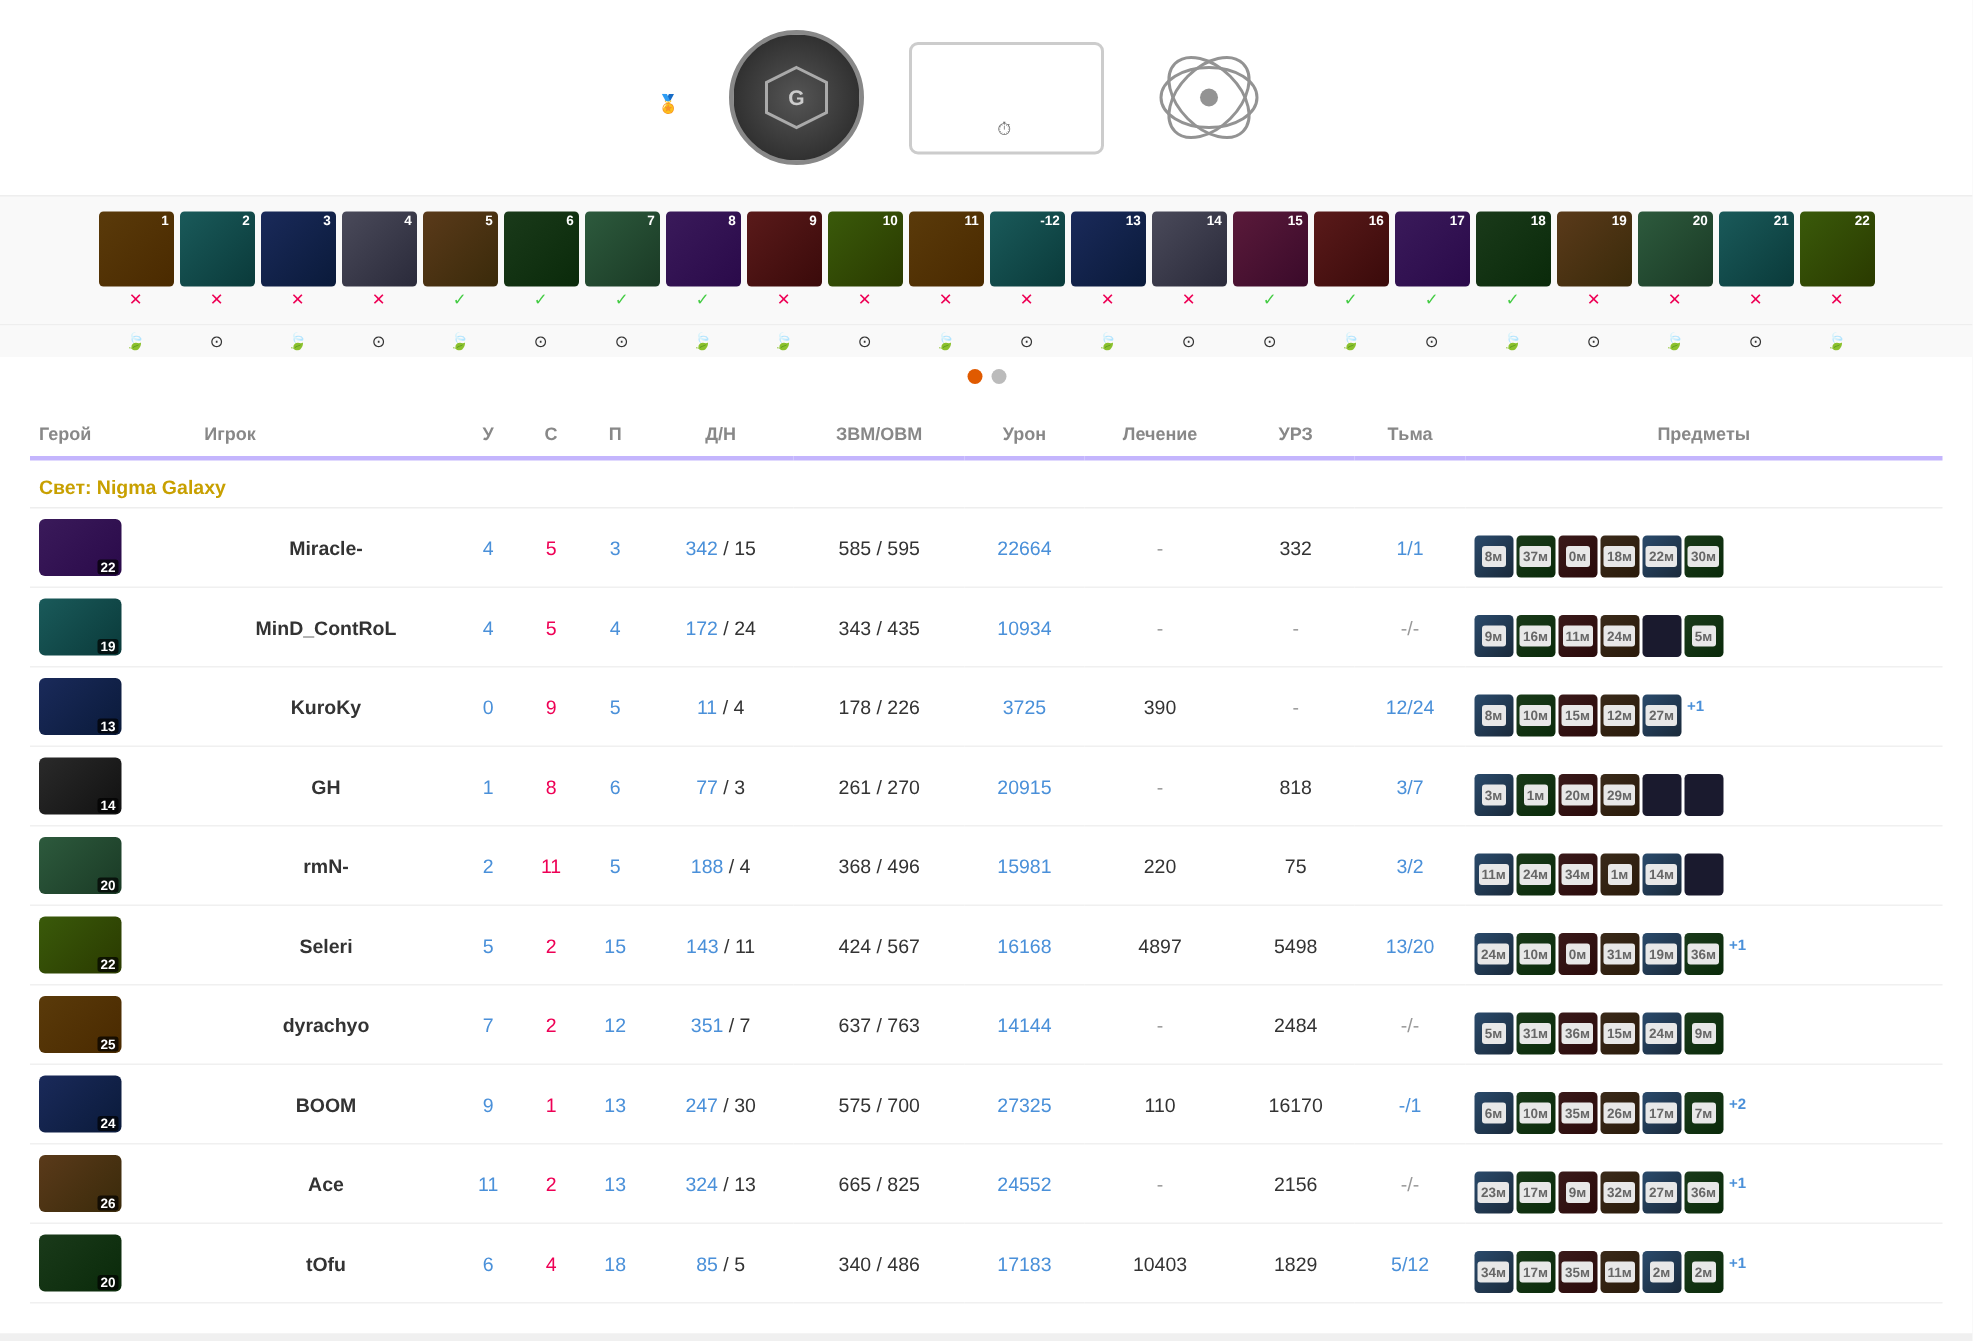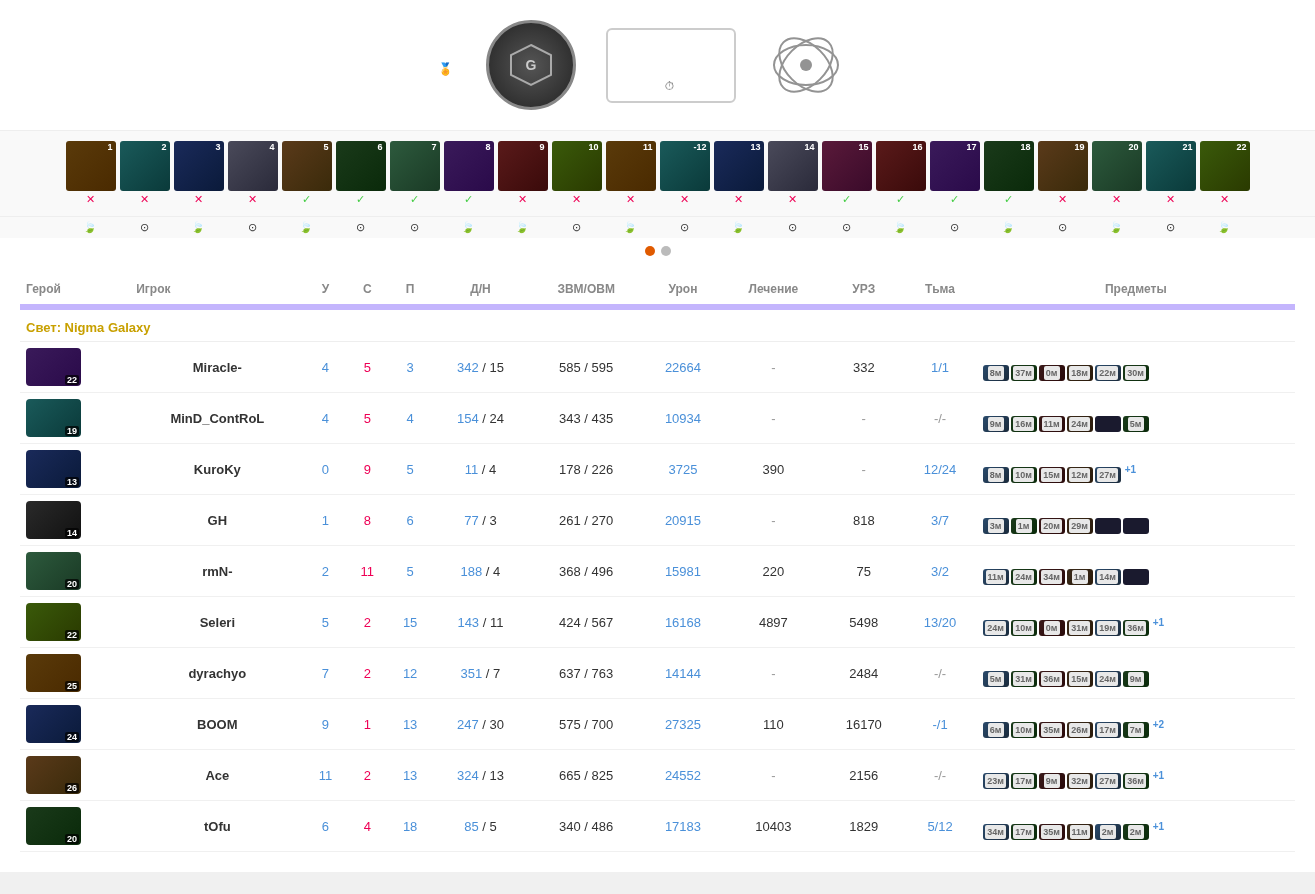--- a/index.html
+++ b/index.html
@@ -85,21 +85,21 @@
       display: flex; gap: 6px; justify-content: center; padding: 8px;
     }
     .dot { width: 10px; height: 10px; border-radius: 50%; }
     .dot-active { background: #e05a00; }
     .dot-inactive { background: #bbb; }
     
     
     .stats-section { padding: 0 20px 20px; }
     
     .stats-table { width: 100%; border-collapse: collapse; margin-top: 10px; }
-    .stats-table thead tr { border-bottom: 6px solid #c4b5fd; }
+    .stats-table thead tr { border-bottom: 3px solid #c4b5fd; }
     .stats-table thead th {
       color: #888; font-weight: 600; font-size: 12px;
       padding: 8px 6px; text-align: center;
     }
     .stats-table thead th:first-child { text-align: left; }
     .stats-table thead th:nth-child(2) { text-align: left; }
     
     .team-header-row td {
       padding: 10px 6px 6px;
       font-weight: 700; font-size: 13px;
@@ -129,21 +129,21 @@
     
     .player-name { font-weight: 600; color: #333; font-size: 13px; }
     
     .val-blue { color: #4a90d9; }
     .val-red { color: #e05; }
     .val-dash { color: #999; }
     .val-normal { color: #333; }
     
     .items-cell { display: flex; gap: 2px; align-items: center; flex-wrap: wrap; max-width: 220px; }
     .item-box {
-      width: 26px; height: 16px; border-radius: 3px;
+      width: 26px; height: 28px; border-radius: 3px;
       background: #1a1a2e;
       display: flex; align-items: center; justify-content: center;
       font-size: 8px; color: #aaa; font-weight: 700; margin-top: 12px;
     }
     .item-box.colored {
       background: linear-gradient(135deg, #2a4a6b, #1a2a3b);
       color: #7ab;
     }
     .item-box.green-item { background: linear-gradient(135deg, #1a3a1a, #0a2a0a); color: #4a8; }
     .item-box.red-item { background: linear-gradient(135deg, #3a1a1a, #2a0a0a); color: #a44; }
@@ -456,21 +456,21 @@
               <div class="hero-cell">
                 <div class="hero-thumb h-teal">
                   <span class="hero-level">19</span>
                 </div>
               </div>
             </td>
             <td><span class="player-name">MinD_ContRoL</span></td>
             <td><span class="val-blue">4</span></td>
             <td><span class="val-red">5</span></td>
             <td><span class="val-blue">4</span></td>
-            <td><span class="val-blue">154</span><span class="val-normal"> / 24</span></td>
+            <td><span class="val-blue">172</span><span class="val-normal"> / 24</span></td>
             <td><span class="val-normal">343 / 435</span></td>
             <td><span class="val-blue">10934</span></td>
             <td><span class="val-dash">-</span></td>
             <td><span class="val-dash">-</span></td>
             <td><span class="val-dash">-/-</span></td>
             <td>
               <div class="items-cell">
                 <div class="item-box colored">
                   <span class="item-time">9м</span>
                 </div>

